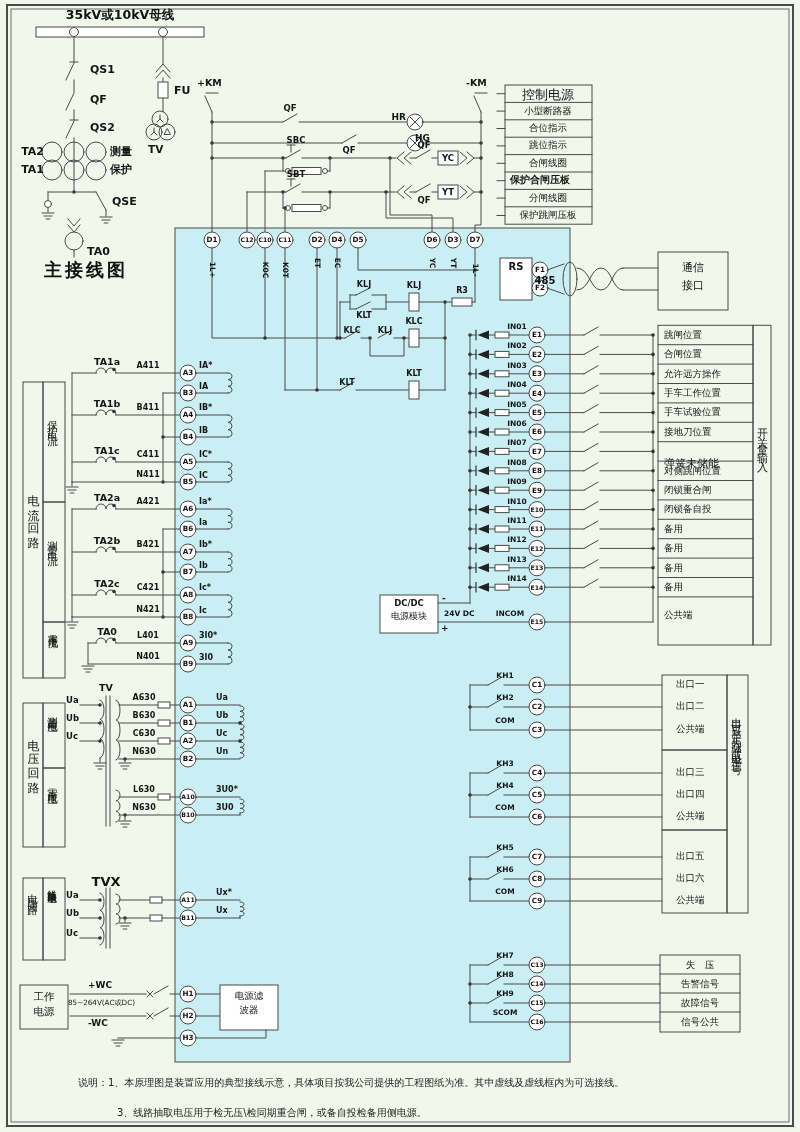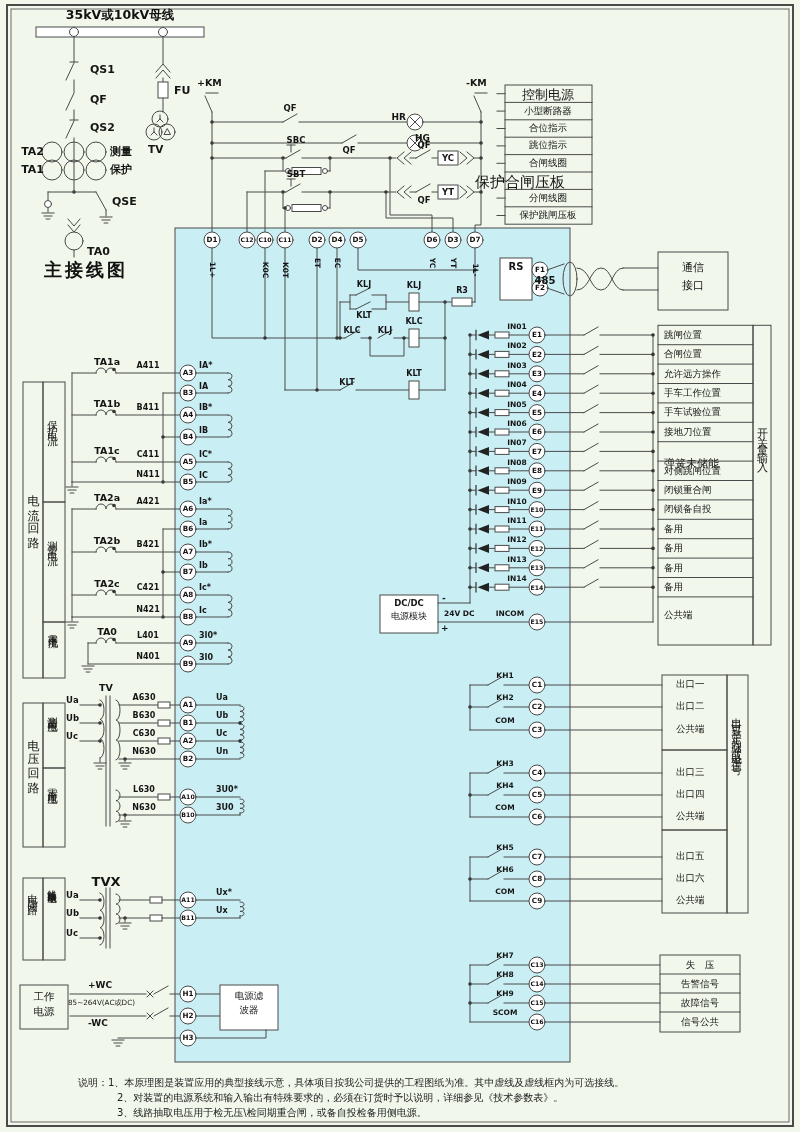--- a/index.html
+++ b/index.html
@@ -797,21 +797,21 @@
       <div class="lb" style="left:424px;top:141px;font-size:8.5px;font-weight:700;transform:translateX(-50%);">QF</div>
       <div class="lb" style="left:448px;top:153.5px;font-size:8.5px;font-weight:700;transform:translateX(-50%);">YC</div>
       <div class="lb" style="left:296px;top:170px;font-size:8.5px;font-weight:700;transform:translateX(-50%);">SBT</div>
       <div class="lb" style="left:424px;top:196px;font-size:8.5px;font-weight:700;transform:translateX(-50%);">QF</div>
       <div class="lb" style="left:448px;top:187.5px;font-size:8.5px;font-weight:700;transform:translateX(-50%);">YT</div>
       <div class="lb" style="left:548px;top:88.2px;font-size:13px;font-weight:400;transform:translateX(-50%);">控制电源</div>
       <div class="lb" style="left:548px;top:105.6px;font-size:9.5px;font-weight:400;transform:translateX(-50%);">小型断路器</div>
       <div class="lb" style="left:548px;top:123px;font-size:9.5px;font-weight:400;transform:translateX(-50%);">合位指示</div>
       <div class="lb" style="left:548px;top:140.4px;font-size:9.5px;font-weight:400;transform:translateX(-50%);">跳位指示</div>
       <div class="lb" style="left:548px;top:157.8px;font-size:9.5px;font-weight:400;transform:translateX(-50%);">合闸线圈</div>
-      <div class="lb" style="left:520px;top:175.2px;font-size:15px;font-weight:400;transform:translateX(-50%);">保护合闸压板</div>
+      <div class="lb" style="left:540px;top:175.2px;font-size:10px;font-weight:700;transform:translateX(-50%);">保护合闸压板</div>
       <div class="lb" style="left:548px;top:192.6px;font-size:9.5px;font-weight:400;transform:translateX(-50%);">分闸线圈</div>
       <div class="lb" style="left:548px;top:210px;font-size:9.5px;font-weight:400;transform:translateX(-50%);">保护跳闸压板</div>
       <div class="lb" style="left:212px;top:270px;font-size:7.5px;font-weight:700;transform:translate(-50%,-50%) rotate(90deg);">1L+</div>
       <div class="lb" style="left:265px;top:270px;font-size:7.5px;font-weight:700;transform:translate(-50%,-50%) rotate(90deg);">K0C</div>
       <div class="lb" style="left:285px;top:270px;font-size:7.5px;font-weight:700;transform:translate(-50%,-50%) rotate(90deg);">K0T</div>
       <div class="lb" style="left:317px;top:263px;font-size:7.5px;font-weight:700;transform:translate(-50%,-50%) rotate(90deg);">ET</div>
       <div class="lb" style="left:337px;top:263px;font-size:7.5px;font-weight:700;transform:translate(-50%,-50%) rotate(90deg);">EC</div>
       <div class="lb" style="left:432px;top:263px;font-size:7.5px;font-weight:700;transform:translate(-50%,-50%) rotate(90deg);">YC</div>
       <div class="lb" style="left:453px;top:263px;font-size:7.5px;font-weight:700;transform:translate(-50%,-50%) rotate(90deg);">YT</div>
       <div class="lb" style="left:475px;top:270px;font-size:7.5px;font-weight:700;transform:translate(-50%,-50%) rotate(90deg);">1L-</div>
@@ -957,15 +957,14 @@
       <div class="lb" style="left:47px;top:627px;font-size:10px;font-weight:400;letter-spacing:1px;writing-mode:vertical-rl;">零序电流</div>
       <div class="lb" style="left:27px;top:730px;font-size:12px;font-weight:400;letter-spacing:14px;writing-mode:vertical-rl;">电压回路</div>
       <div class="lb" style="left:47px;top:708px;font-size:10.5px;font-weight:400;letter-spacing:2px;writing-mode:vertical-rl;">测量电压</div>
       <div class="lb" style="left:47px;top:780px;font-size:10.5px;font-weight:400;letter-spacing:2px;writing-mode:vertical-rl;">零序电压</div>
       <div class="lb" style="left:27px;top:885px;font-size:10.5px;font-weight:400;letter-spacing:4px;writing-mode:vertical-rl;">电压回路</div>
       <div class="lb" style="left:47px;top:882px;font-size:9.5px;font-weight:400;letter-spacing:1px;writing-mode:vertical-rl;">线路抽取电压</div>
     </div>
   <div class="busl">35kV或10kV母线</div>
   <div class="title">主接线图</div>
   <div class="note n1">说明：1、本原理图是装置应用的典型接线示意，具体项目按我公司提供的工程图纸为准。其中虚线及虚线框内为可选接线。</div>
-  <div class="note n2">2、对装置的电源系统和输入输出有特殊要求的，必须在订货时予以说明，详细参见《技术参数表》。</div>
   <div class="note n3">3、线路抽取电压用于检无压\检同期重合闸，或备自投检备用侧电源。</div>
 </div>
 
 </body></html>

